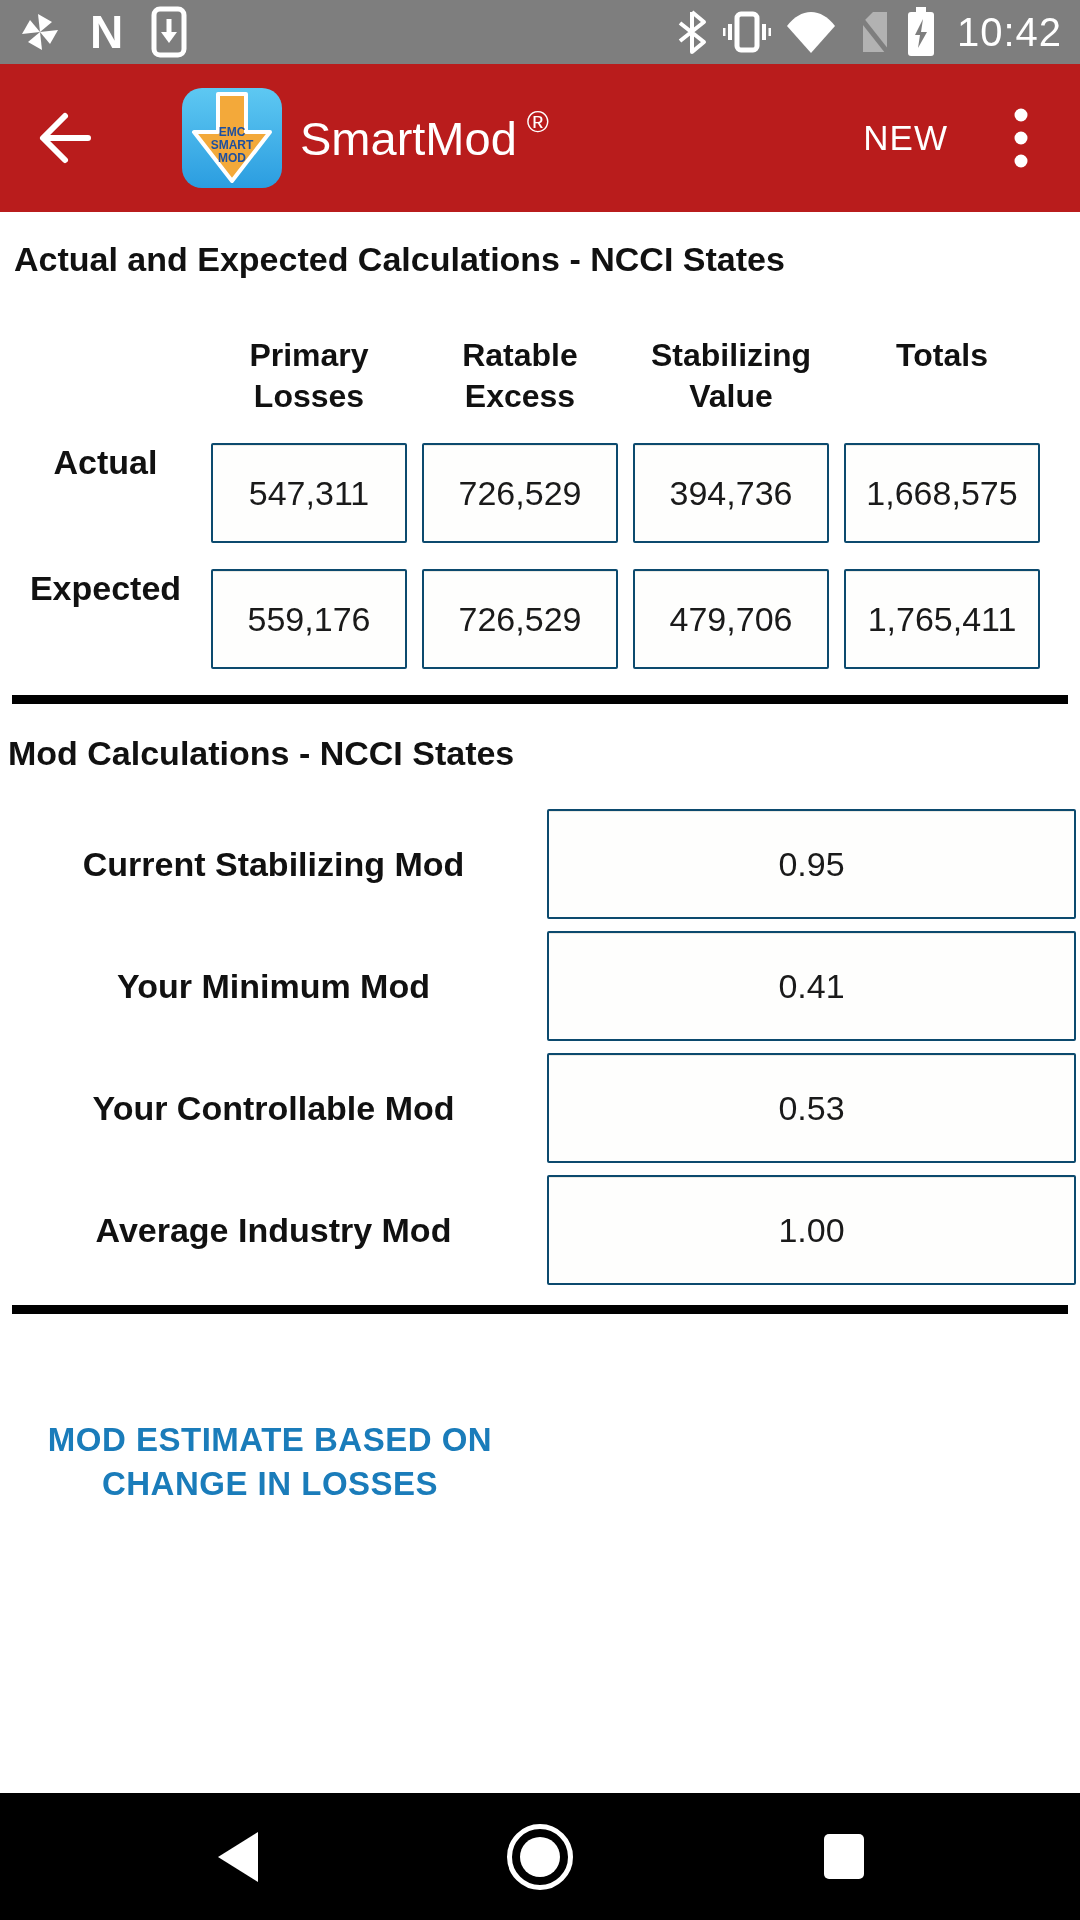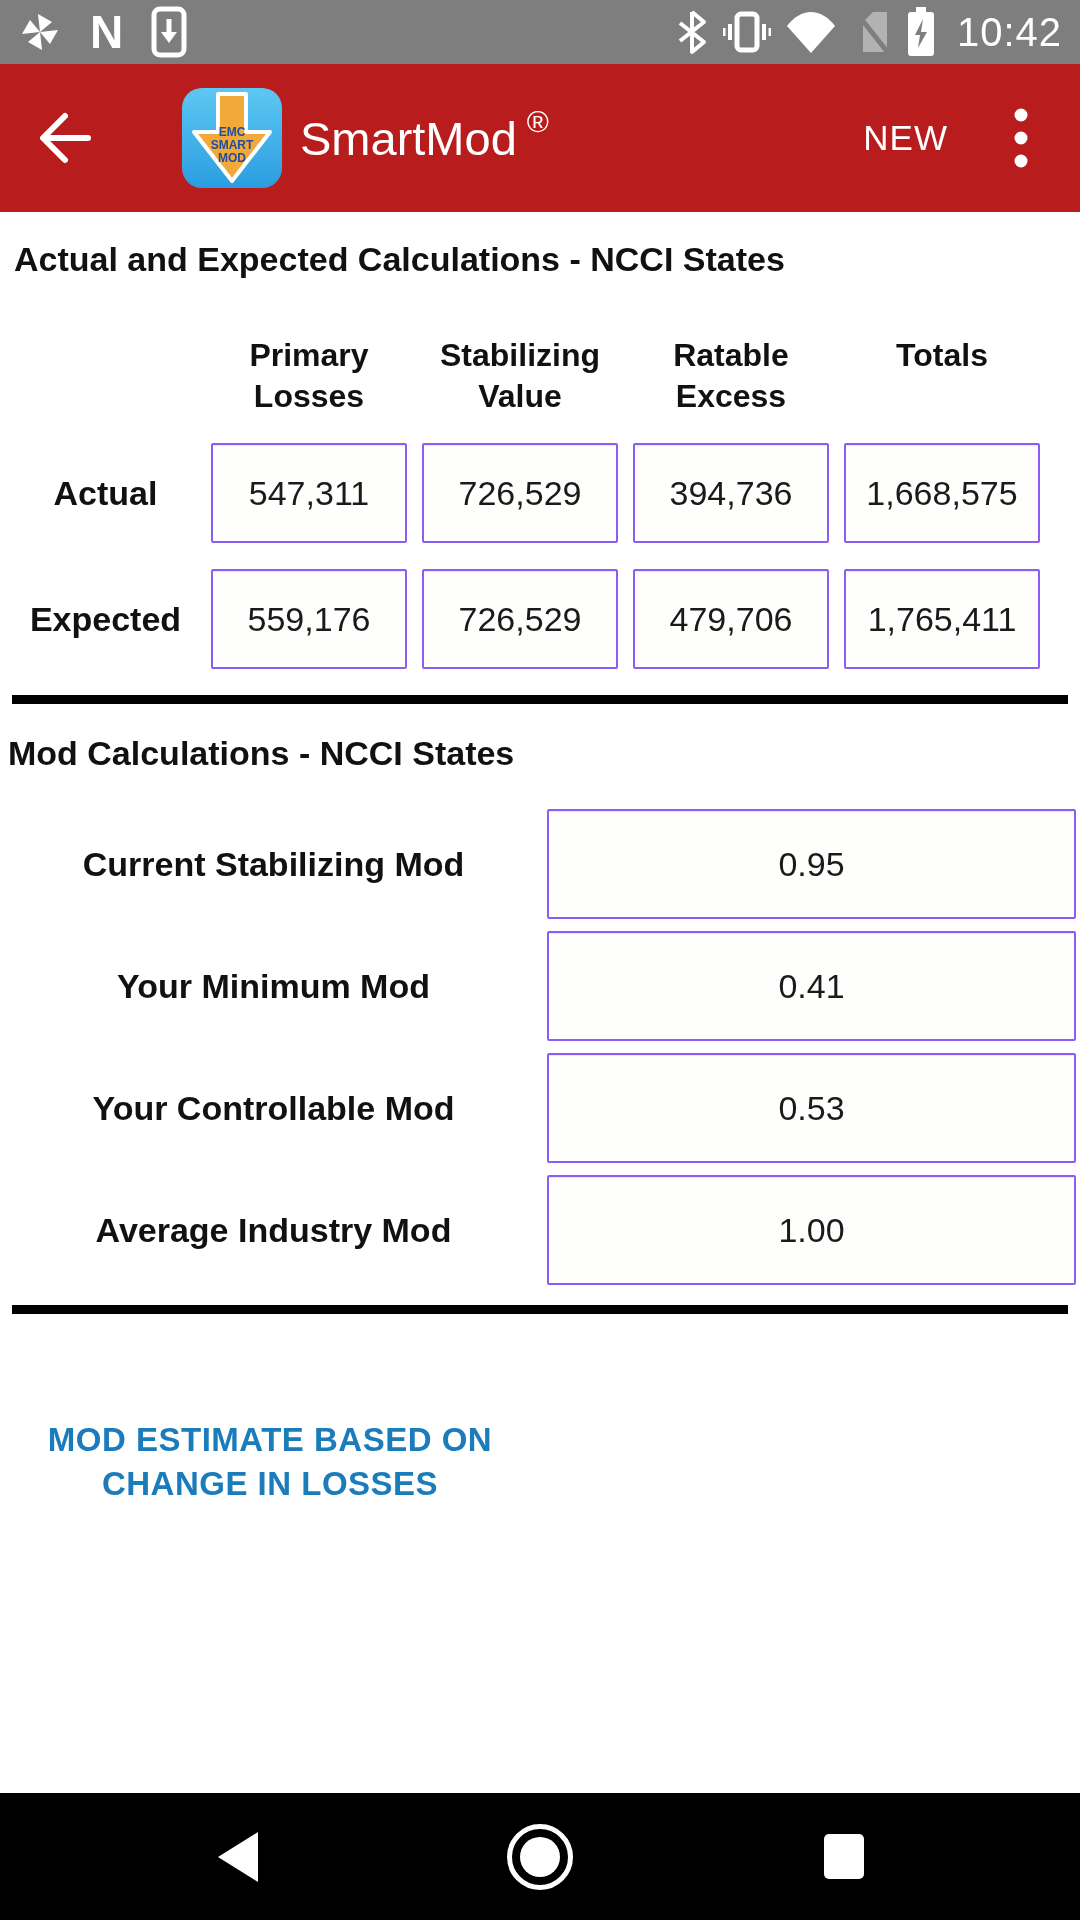--- a/index.html
+++ b/index.html
@@ -27,28 +27,28 @@
   .app-title sup { font-size:30px; position:relative; top:-6px; margin-left:10px; }
   .new-btn { margin-left:auto; color:#fff; font-size:35px; font-weight:500;
     letter-spacing:1px; background:none; border:none; padding:10px 14px;
     font-family:"Liberation Sans", sans-serif; }
   .overflow { margin-left:44px; padding:8px; }
   
   .h-section { font-size:34px; font-weight:bold; color:#111; margin:0; }
   .h1 { margin:28px 14px 0 14px; }
   .h2 { margin:30px 8px 0 8px; }
   .ae-table { margin-top:56px; }
-  .t-row { display:flex; align-items:center; }
+  .t-row { display:flex; }
   .t-spacer { width:211px; flex:0 0 auto; }
   .t-label { width:211px; flex:0 0 auto; text-align:center;
     font-size:34px; font-weight:bold; color:#111; }
   .t-head { width:196px; margin-right:15px; text-align:center; font-size:32px;
     line-height:41px; font-weight:bold; color:#111; align-self:flex-start; }
   .vbox {
-    box-sizing:border-box; border:2px solid #8b5cf6; background:#fefefd;
+    box-sizing:border-box; border:2px solid #0c4a6e; background:#fefefd;
     border-radius:2px; display:flex; align-items:center; justify-content:center;
     font-size:34px; color:#1a1a1a; box-shadow:inset 0 1px 0 #eceae4;
   }
   .t-box { width:196px; height:100px; margin-right:15px; flex:0 0 auto; }
   .t-values { margin-top:26px; }
   .t-values + .t-values { margin-top:26px; }
   .divider { height:9px; background:#000; margin:26px 12px 0 12px; }
   .mod-rows { margin-top:42px; }
   .m-row { display:flex; align-items:center; height:98px; margin-bottom:24px; }
   .m-label { width:547px; flex:0 0 auto; text-align:center; font-size:34px;
@@ -155,22 +155,22 @@
 </div>
 
 <div>
 
   <h2 class="h-section h1">Actual and Expected Calculations - NCCI States</h2>
 
   <div class="ae-table">
     <div class="t-row">
       <div class="t-spacer"></div>
       <div class="t-head">Primary Losses</div>
+      <div class="t-head">Ratable Excess</div>
       <div class="t-head">Stabilizing Value</div>
-      <div class="t-head">Ratable Excess</div>
       <div class="t-head">Totals</div>
     </div>
 
     <div class="t-row t-values">
       <div class="t-label">Actual</div>
       <div class="vbox t-box">547,311</div>
       <div class="vbox t-box">726,529</div>
       <div class="vbox t-box">394,736</div>
       <div class="vbox t-box">1,668,575</div>
     </div>

